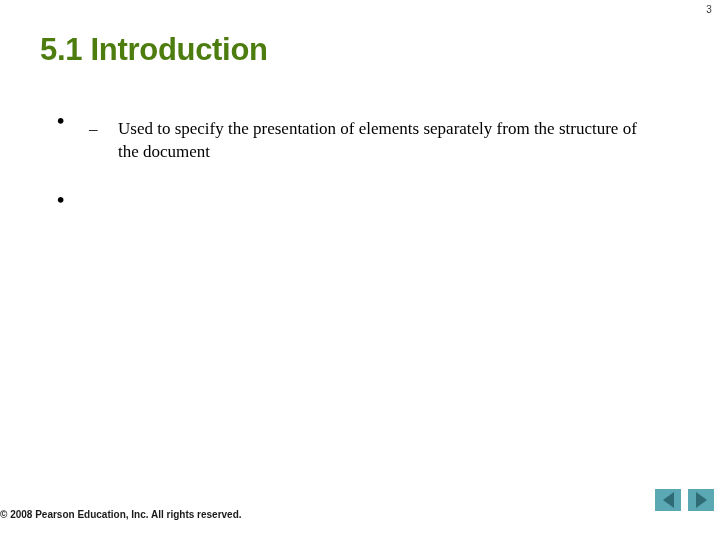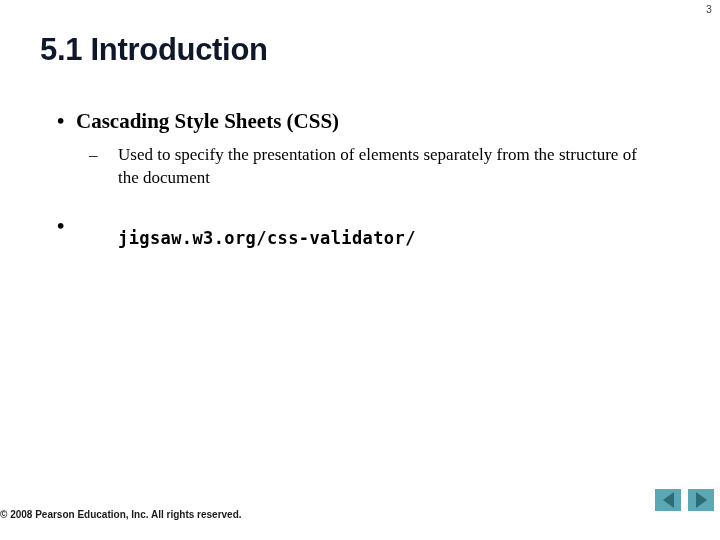--- a/index.html
+++ b/index.html
@@ -31,21 +31,21 @@
   }
 
   
   .slide-title {
     position: absolute;
     left: 40px;
     top: 31px;
     font-family: "Liberation Sans", sans-serif;
     font-size: 31px;
     font-weight: bold;
-    color: #0f172a;
+    color: #4d7c0f;
     letter-spacing: -0.3px;
     line-height: 38px;
     white-space: nowrap;
   }
 
   
   .body-block {
     position: absolute;
     left: 0;
     top: 108px;
@@ -158,35 +158,33 @@
 <div id="slide">
 
   <div class="page-number">3</div>
 
   <div class="slide-title">5.1 Introduction</div>
 
   <div class="body-block">
 
     <div class="lvl1">
       <span class="marker">•</span>
-      <span>Cascading Style Sheets (CSS)</span>
     </div>
 
     <div class="lvl2">
       <span class="marker">–</span>
       <span>Used to specify the presentation of elements separately from the structure of the document</span>
     </div>
 
     <div class="spacer-gap"></div>
 
     <div class="lvl1">
       <span class="marker">•</span>
     </div>
 
-    <div class="urlline">jigsaw.w3.org/css-validator/</div>
 
   </div>
 
   <div class="nav-buttons">
     <div class="nav-btn">
       <span class="tri tri-left"></span>
     </div>
     <div class="nav-btn">
       <span class="tri tri-right"></span>
     </div>

